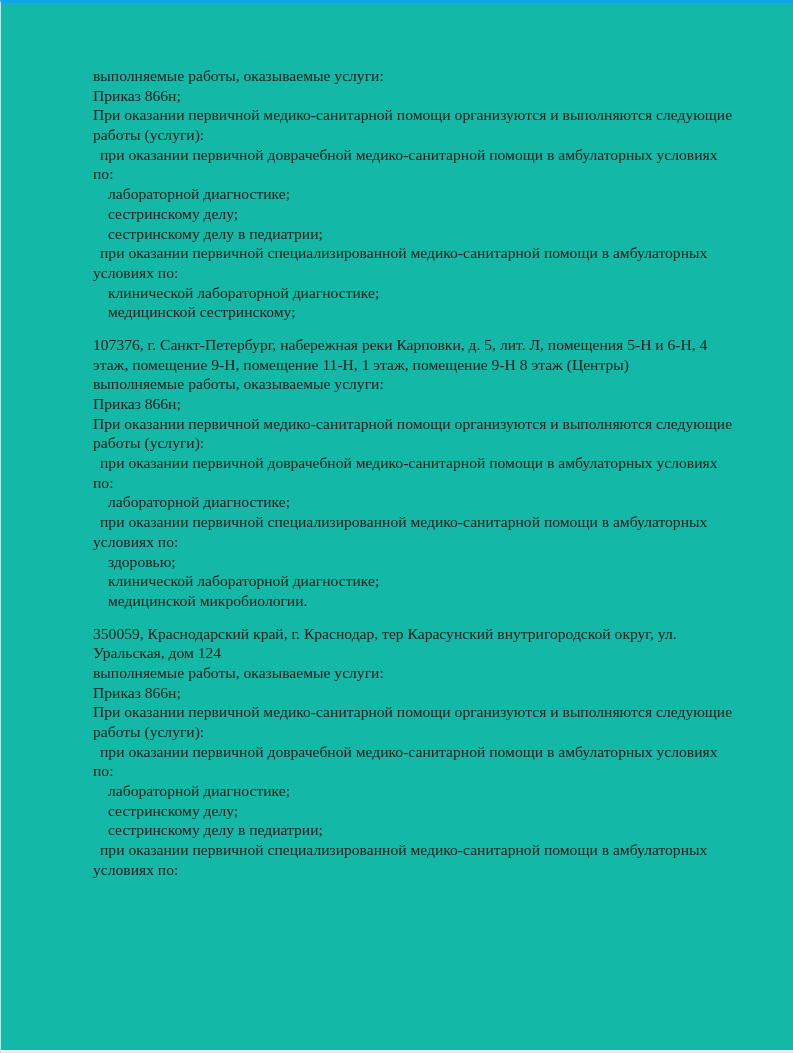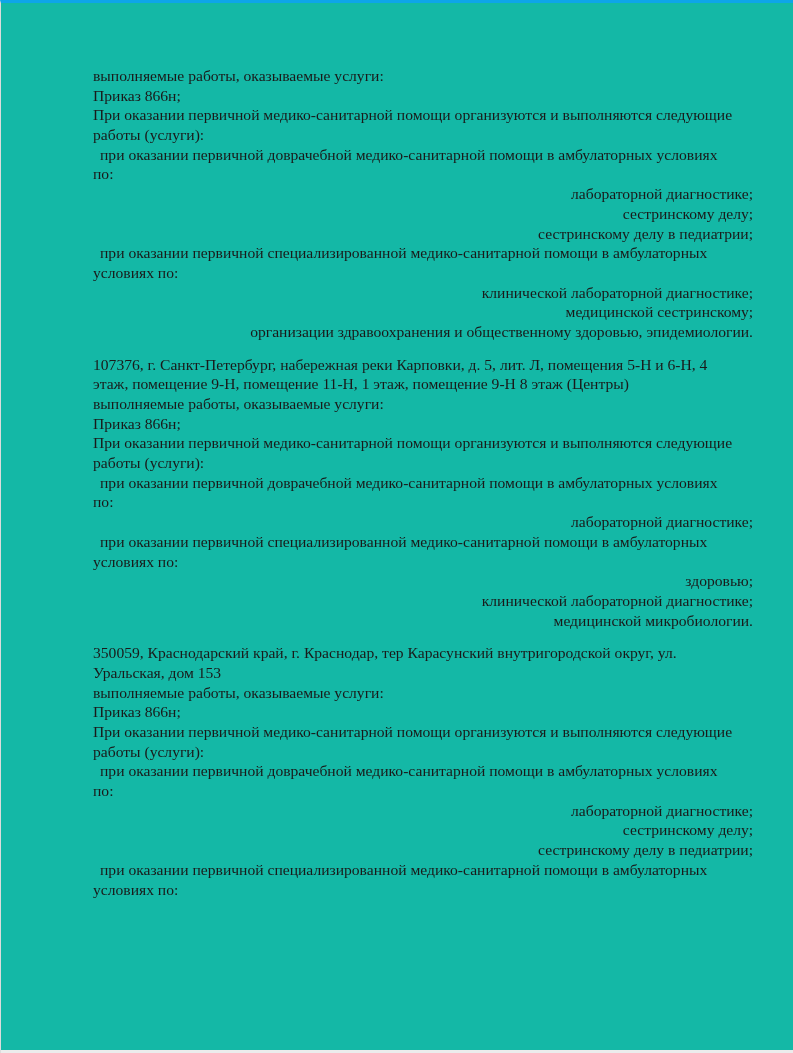--- a/index.html
+++ b/index.html
@@ -35,62 +35,61 @@
     font-size: 15.6px;
   }
   .block { margin: 0 0 13px 0; }
   .line {
     height: 19.7px;
     line-height: 19.7px;
     white-space: nowrap;
   }
   .indent-0 { padding-left: 0; }
   .indent-1 { padding-left: 7px; }
-  .indent-2 { padding-left: 15px; text-align: right; }
+  .indent-2 { padding-left: 15px; }
 </style>
 </head>
 <body>
 
 <div class="page">
   <div class="doc">
       <div class="block">
         <div class="line indent-0">выполняемые работы, оказываемые услуги:</div>
         <div class="line indent-0">Приказ 866н;</div>
         <div class="line indent-0">При оказании первичной медико-санитарной помощи организуются и выполняются следующие</div>
         <div class="line indent-0">работы (услуги):</div>
         <div class="line indent-1">при оказании первичной доврачебной медико-санитарной помощи в амбулаторных условиях</div>
         <div class="line indent-0">по:</div>
         <div class="line indent-2">лабораторной диагностике;</div>
         <div class="line indent-2">сестринскому делу;</div>
         <div class="line indent-2">сестринскому делу в педиатрии;</div>
         <div class="line indent-1">при оказании первичной специализированной медико-санитарной помощи в амбулаторных</div>
         <div class="line indent-0">условиях по:</div>
         <div class="line indent-2">клинической лабораторной диагностике;</div>
         <div class="line indent-2">медицинской сестринскому;</div>
-        <div class="line indent-2">организации здравоохранения и общественному здоровью, эпидемиологии.</div>
       </div>
       <div class="block">
         <div class="line indent-0">107376, г. Санкт-Петербург, набережная реки Карповки, д. 5, лит. Л, помещения 5-Н и 6-Н, 4</div>
         <div class="line indent-0">этаж, помещение 9-Н, помещение 11-Н, 1 этаж, помещение 9-Н 8 этаж (Центры)</div>
         <div class="line indent-0">выполняемые работы, оказываемые услуги:</div>
         <div class="line indent-0">Приказ 866н;</div>
         <div class="line indent-0">При оказании первичной медико-санитарной помощи организуются и выполняются следующие</div>
         <div class="line indent-0">работы (услуги):</div>
         <div class="line indent-1">при оказании первичной доврачебной медико-санитарной помощи в амбулаторных условиях</div>
         <div class="line indent-0">по:</div>
         <div class="line indent-2">лабораторной диагностике;</div>
         <div class="line indent-1">при оказании первичной специализированной медико-санитарной помощи в амбулаторных</div>
         <div class="line indent-0">условиях по:</div>
         <div class="line indent-2">здоровью;</div>
         <div class="line indent-2">клинической лабораторной диагностике;</div>
         <div class="line indent-2">медицинской микробиологии.</div>
       </div>
       <div class="block">
         <div class="line indent-0">350059, Краснодарский край, г. Краснодар, тер Карасунский внутригородской округ, ул.</div>
-        <div class="line indent-0">Уральская, дом 153</div>
+        <div class="line indent-0">Уральская, дом 124</div>
         <div class="line indent-0">выполняемые работы, оказываемые услуги:</div>
         <div class="line indent-0">Приказ 866н;</div>
         <div class="line indent-0">При оказании первичной медико-санитарной помощи организуются и выполняются следующие</div>
         <div class="line indent-0">работы (услуги):</div>
         <div class="line indent-1">при оказании первичной доврачебной медико-санитарной помощи в амбулаторных условиях</div>
         <div class="line indent-0">по:</div>
         <div class="line indent-2">лабораторной диагностике;</div>
         <div class="line indent-2">сестринскому делу;</div>
         <div class="line indent-2">сестринскому делу в педиатрии;</div>
         <div class="line indent-1">при оказании первичной специализированной медико-санитарной помощи в амбулаторных</div>

